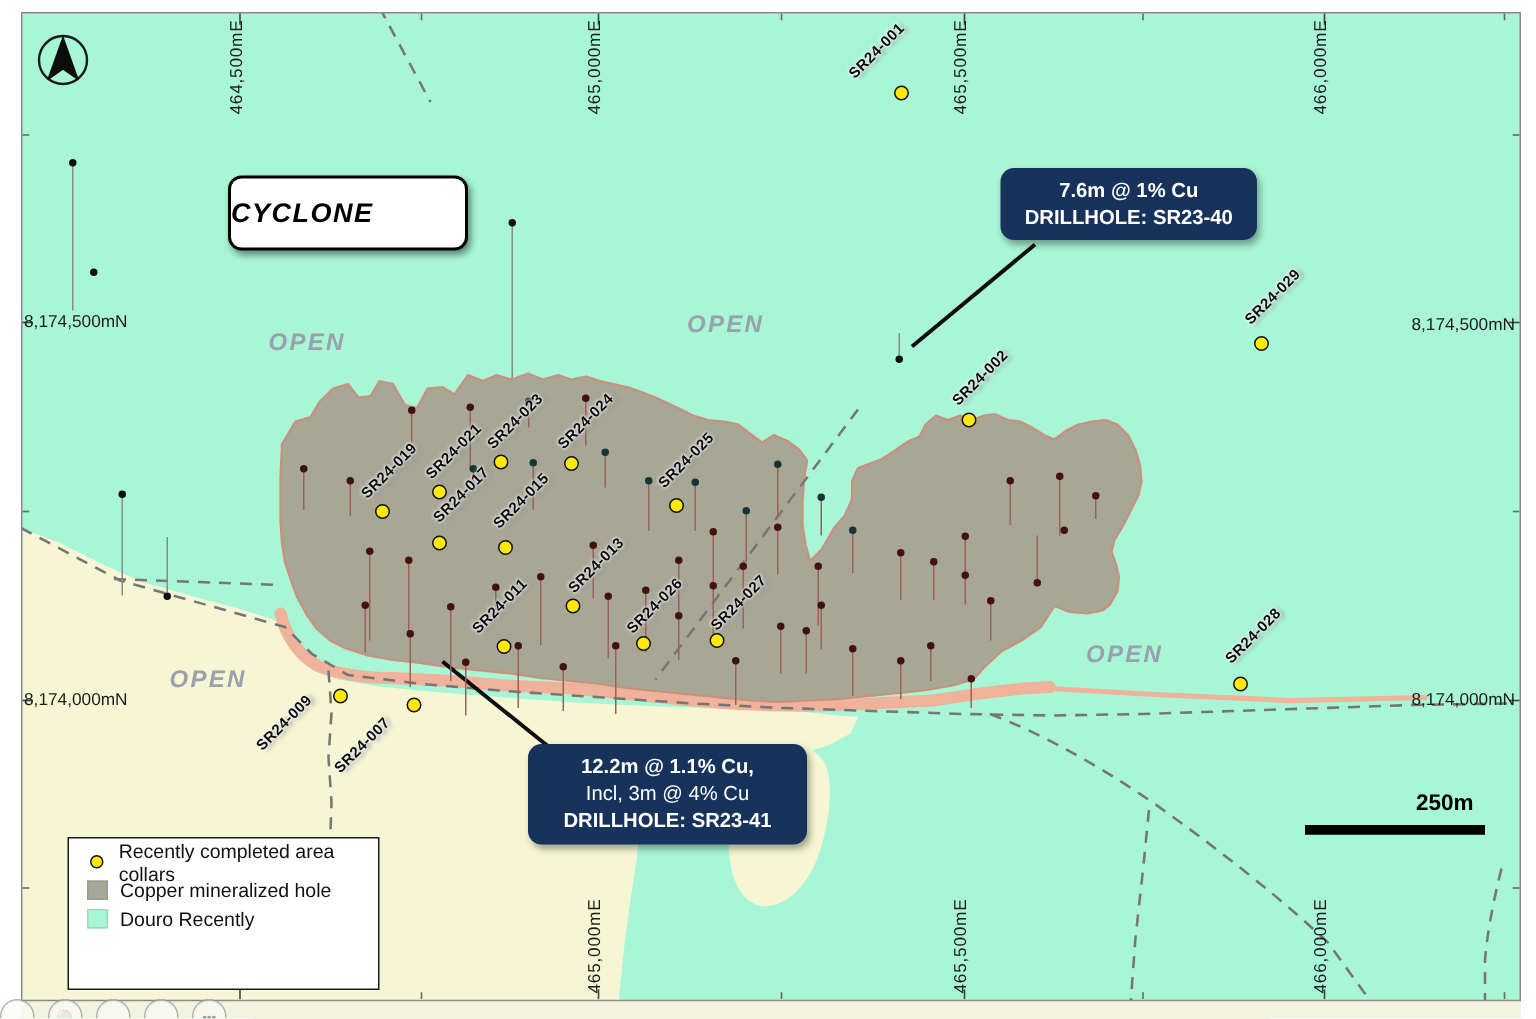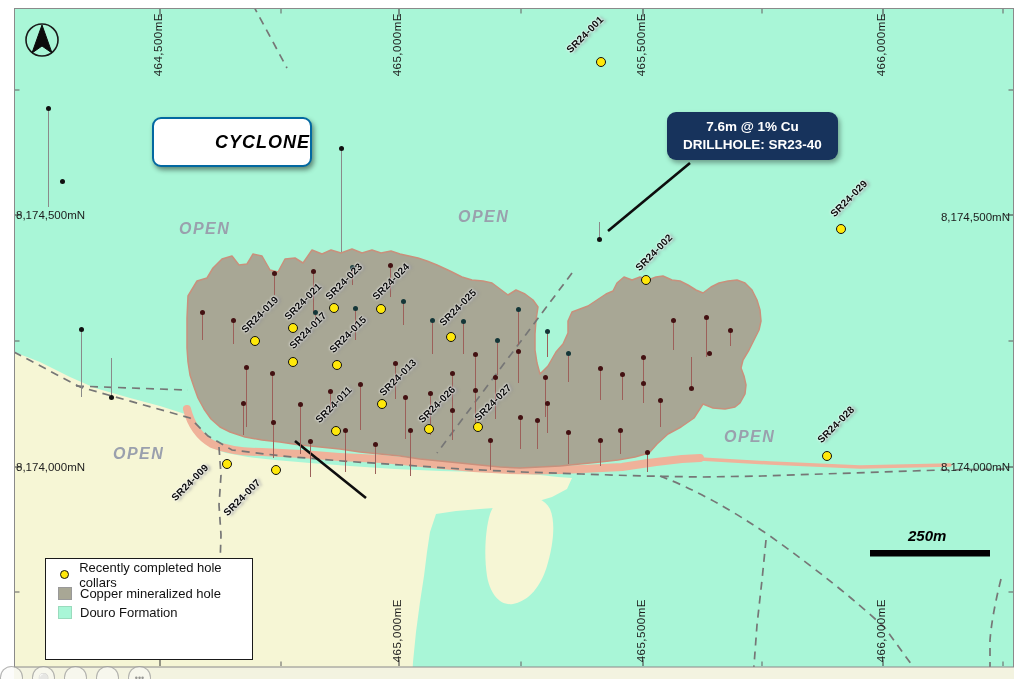--- a/index.html
+++ b/index.html
@@ -21,22 +21,22 @@
   .tick{stroke:#444;stroke-width:1.1;}
   .tick.minor{stroke:#6a6a6a;}
   .below-strip{fill:#f3f3e0;}
   
   .vlab{position:absolute;writing-mode:vertical-rl;transform:rotate(180deg);
         font-size:11.5px;color:#1c1c1c;letter-spacing:.5px;z-index:3;}
   .hlab{position:absolute;font-size:11.5px;color:#1c1c1c;z-index:3;white-space:nowrap;}
   .open-lab{position:absolute;font-size:16px;font-weight:bold;font-style:italic;
         color:var(--open);letter-spacing:1.5px;z-index:1;}
   .title-box{position:absolute;left:152px;top:117px;width:156px;height:46px;background:#fff;
-        border:2px solid #0369a1;border-radius:9px;box-shadow:2px 3px 5px rgba(0,0,0,.45);
-        display:flex;align-items:center;justify-content:flex-end;z-index:4;}
+        border:2px solid #000000;border-radius:9px;box-shadow:2px 3px 5px rgba(0,0,0,.45);
+        display:flex;align-items:center;justify-content:flex-start;z-index:4;}
   .title-box span{font-size:18px;font-weight:bold;font-style:italic;letter-spacing:1px;color:#000;}
   .callout{position:absolute;background:var(--navy);border-radius:9px;color:#fff;text-align:center;
         padding:6px 4px;box-shadow:2px 3px 5px rgba(0,0,0,.35);z-index:4;font-size:13.5px;line-height:1.35;}
   .callout .b{font-weight:bold;}
   .legend{position:absolute;left:45px;top:558px;width:208px;height:102px;background:#fff;
         border:1.5px solid #1a1a1a;z-index:5;padding:6px 0 0 12px;box-sizing:border-box;}
   .legend-row{display:flex;align-items:center;height:19px;}
   .legend-sym{width:14px;display:flex;justify-content:center;margin-right:8px;}
   .legend-row span.lab{font-size:13px;color:#111;}
   .sym-dot-black{width:7px;height:7px;border-radius:50%;background:#111;box-shadow:1px 1px 1px rgba(120,120,120,.6);}
@@ -129,43 +129,48 @@
 
   <div class="title-box">
     <span>CYCLONE</span>
   </div>
 
   <div class="callout" style="left:667px;top:112px;width:163px;text-align:center;">
     <div class="b">7.6m @ 1% Cu</div>
     <div class="b">DRILLHOLE: SR23-40</div>
   </div>
 
+  <div class="callout" style="left:352px;top:496px;width:178px;">
+    <div class="b">12.2m @ 1.1% Cu,</div>
+    <div>Incl, 3m @ 4% Cu</div>
+    <div class="b">DRILLHOLE: SR23-41</div>
+  </div>
 
   <div class="legend" id="legend">
       <div class="legend-row">
         <span class="legend-sym">
           <span class="sym-dot-yellow"></span>
         </span>
-        <span class="lab">Recently completed hole collars</span>
+        <span class="lab">Recently completed area collars</span>
       </div>
       <div class="legend-row">
         <span class="legend-sym">
           <span class="sym-sq sym-gray"></span>
         </span>
         <span class="lab">Copper mineralized hole</span>
       </div>
       <div class="legend-row">
         <span class="legend-sym">
           <span class="sym-sq sym-mint"></span>
         </span>
-        <span class="lab">Douro Formation</span>
+        <span class="lab">Douro Recently</span>
       </div>
     </div>
 
-  <div class="scale-label" style="left:908px;top:527px;font-style:italic;">250m</div>
+  <div class="scale-label" style="left:944px;top:527px;">250m</div>
 
   <div id="overlays">
       <div class="open-lab" style="left: 179px; top: 220px;">OPEN</div>
       <div class="open-lab" style="left: 458px; top: 208px;">OPEN</div>
       <div class="open-lab" style="left: 113px; top: 445px;">OPEN</div>
       <div class="open-lab" style="left: 724px; top: 428px;">OPEN</div>
       <div class="vlab" style="left: 152px; top: 13px;">464,500mE</div>
       <div class="vlab" style="left: 391px; top: 13px;">465,000mE</div>
       <div class="vlab" style="left: 635px; top: 13px;">465,500mE</div>
       <div class="vlab" style="left: 875px; top: 13px;">466,000mE</div>

